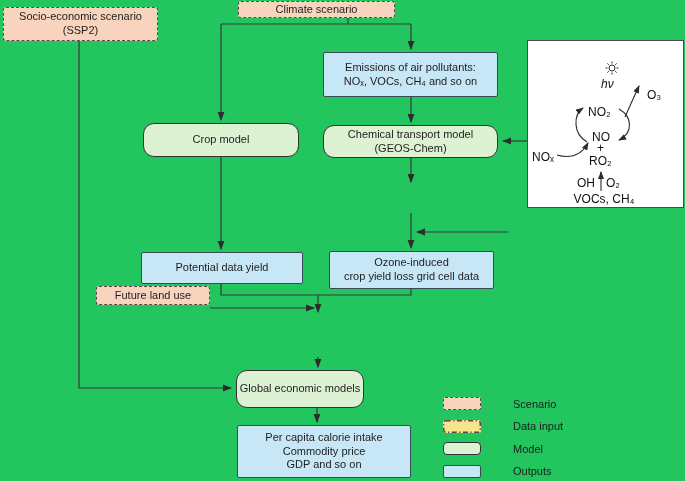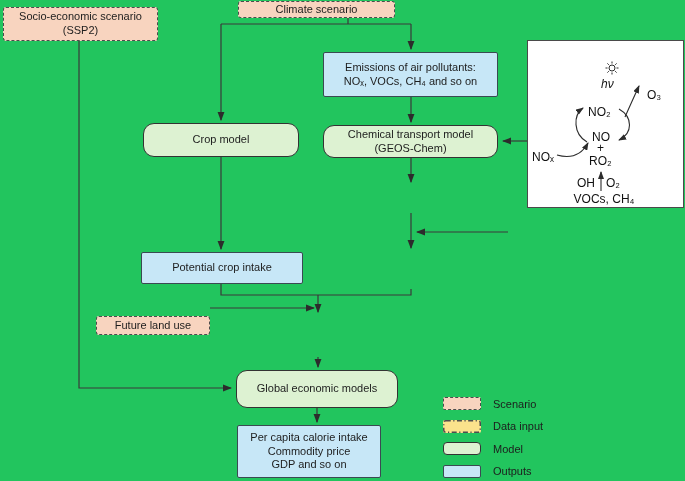--- a/index.html
+++ b/index.html
@@ -22,21 +22,21 @@
            background:#fff; border:1.3px solid #4a4a4a; }
   .panel-title { position:absolute; left:0; top:6px; width:100%; text-align:center;
                  font-size:10.8px; color:#1d1d1d; }
   .chem { position:absolute; font-size:12px; color:#111; white-space:nowrap; }
   .chem.it { font-style:italic; }
   svg.panel-art { position:absolute; left:0; top:0; width:157px; height:168px; pointer-events:none; }
   .parrow { stroke:#2c2c2c; stroke-width:1.1; fill:none; }
   .sun { stroke:#2c2c2c; stroke-width:1; fill:none; }
 
   .legend { position:absolute; left:443px; top:397px; }
-  .legend-row { display:flex; align-items:center; height:13px; margin-bottom:9.6px; }
+  .legend-row { display:flex; align-items:center; height:13px; margin-bottom:9.6px;gap:20px; }
   .swatch { position:relative; width:38px; height:13px; margin-right:12px; flex:0 0 auto; }
   .swatch.scenario { background:var(--scenario-fill); border:1.4px dashed #4d4d4d; border-radius:2px; }
   .swatch.data_input { background:var(--data-input-fill); border-radius:2px; }
   .swatch.model { background:var(--model-fill); border:1.3px solid #333; border-radius:4px; }
   .swatch.outputs { background:var(--outputs-fill); border:1.3px solid #3a4a52; border-radius:2px; }
   .legend-label { font-size:11px; color:#1d1d1d; }
 </style>
 </head>
 <body>
 
@@ -85,35 +85,39 @@
     <span class="lbl">Crop model</span>
   </div>
 
   <div class="node model" style="left:323px; top:125px; width:175px; height:33px;">
     <span class="lbl">Chemical transport model
 (GEOS-Chem)</span>
   </div>
 
 
 
+  <div class="node output" style="left:329px; top:251px; width:165px; height:38px;">
+    <span class="lbl">Ozone-induced
+crop yield loss grid cell data</span>
+  </div>
 
   <div class="node output" style="left:141px; top:252px; width:162px; height:32px;">
-    <span class="lbl">Potential crop intake</span>
+    <span class="lbl">Potential data yield</span>
   </div>
 
-  <div class="node scenario" style="left:96px; top:316px; width:114px; height:19px;">
+  <div class="node scenario" style="left:96px; top:286px; width:114px; height:19px;">
     <span class="lbl">Future land use</span>
   </div>
 
 
-  <div class="node model" style="left:236px; top:370px; width:162px; height:38px;">
+  <div class="node model" style="left:236px; top:370px; width:128px; height:38px;">
     <span class="lbl">Global economic models</span>
   </div>
 
-  <div class="node output" style="left:237px; top:425px; width:144px; height:53px;">
+  <div class="node output" style="left:237px; top:425px; width:174px; height:53px;">
     <span class="lbl">Per capita calorie intake
 Commodity price
 GDP and so on</span>
   </div>
 
   <div class="panel">
 
     <svg class="panel-art">
       <defs>
         <marker id="ah2" viewBox="0 0 8 6" refX="7" refY="3" markerWidth="7.5" markerHeight="5.5" orient="auto">

